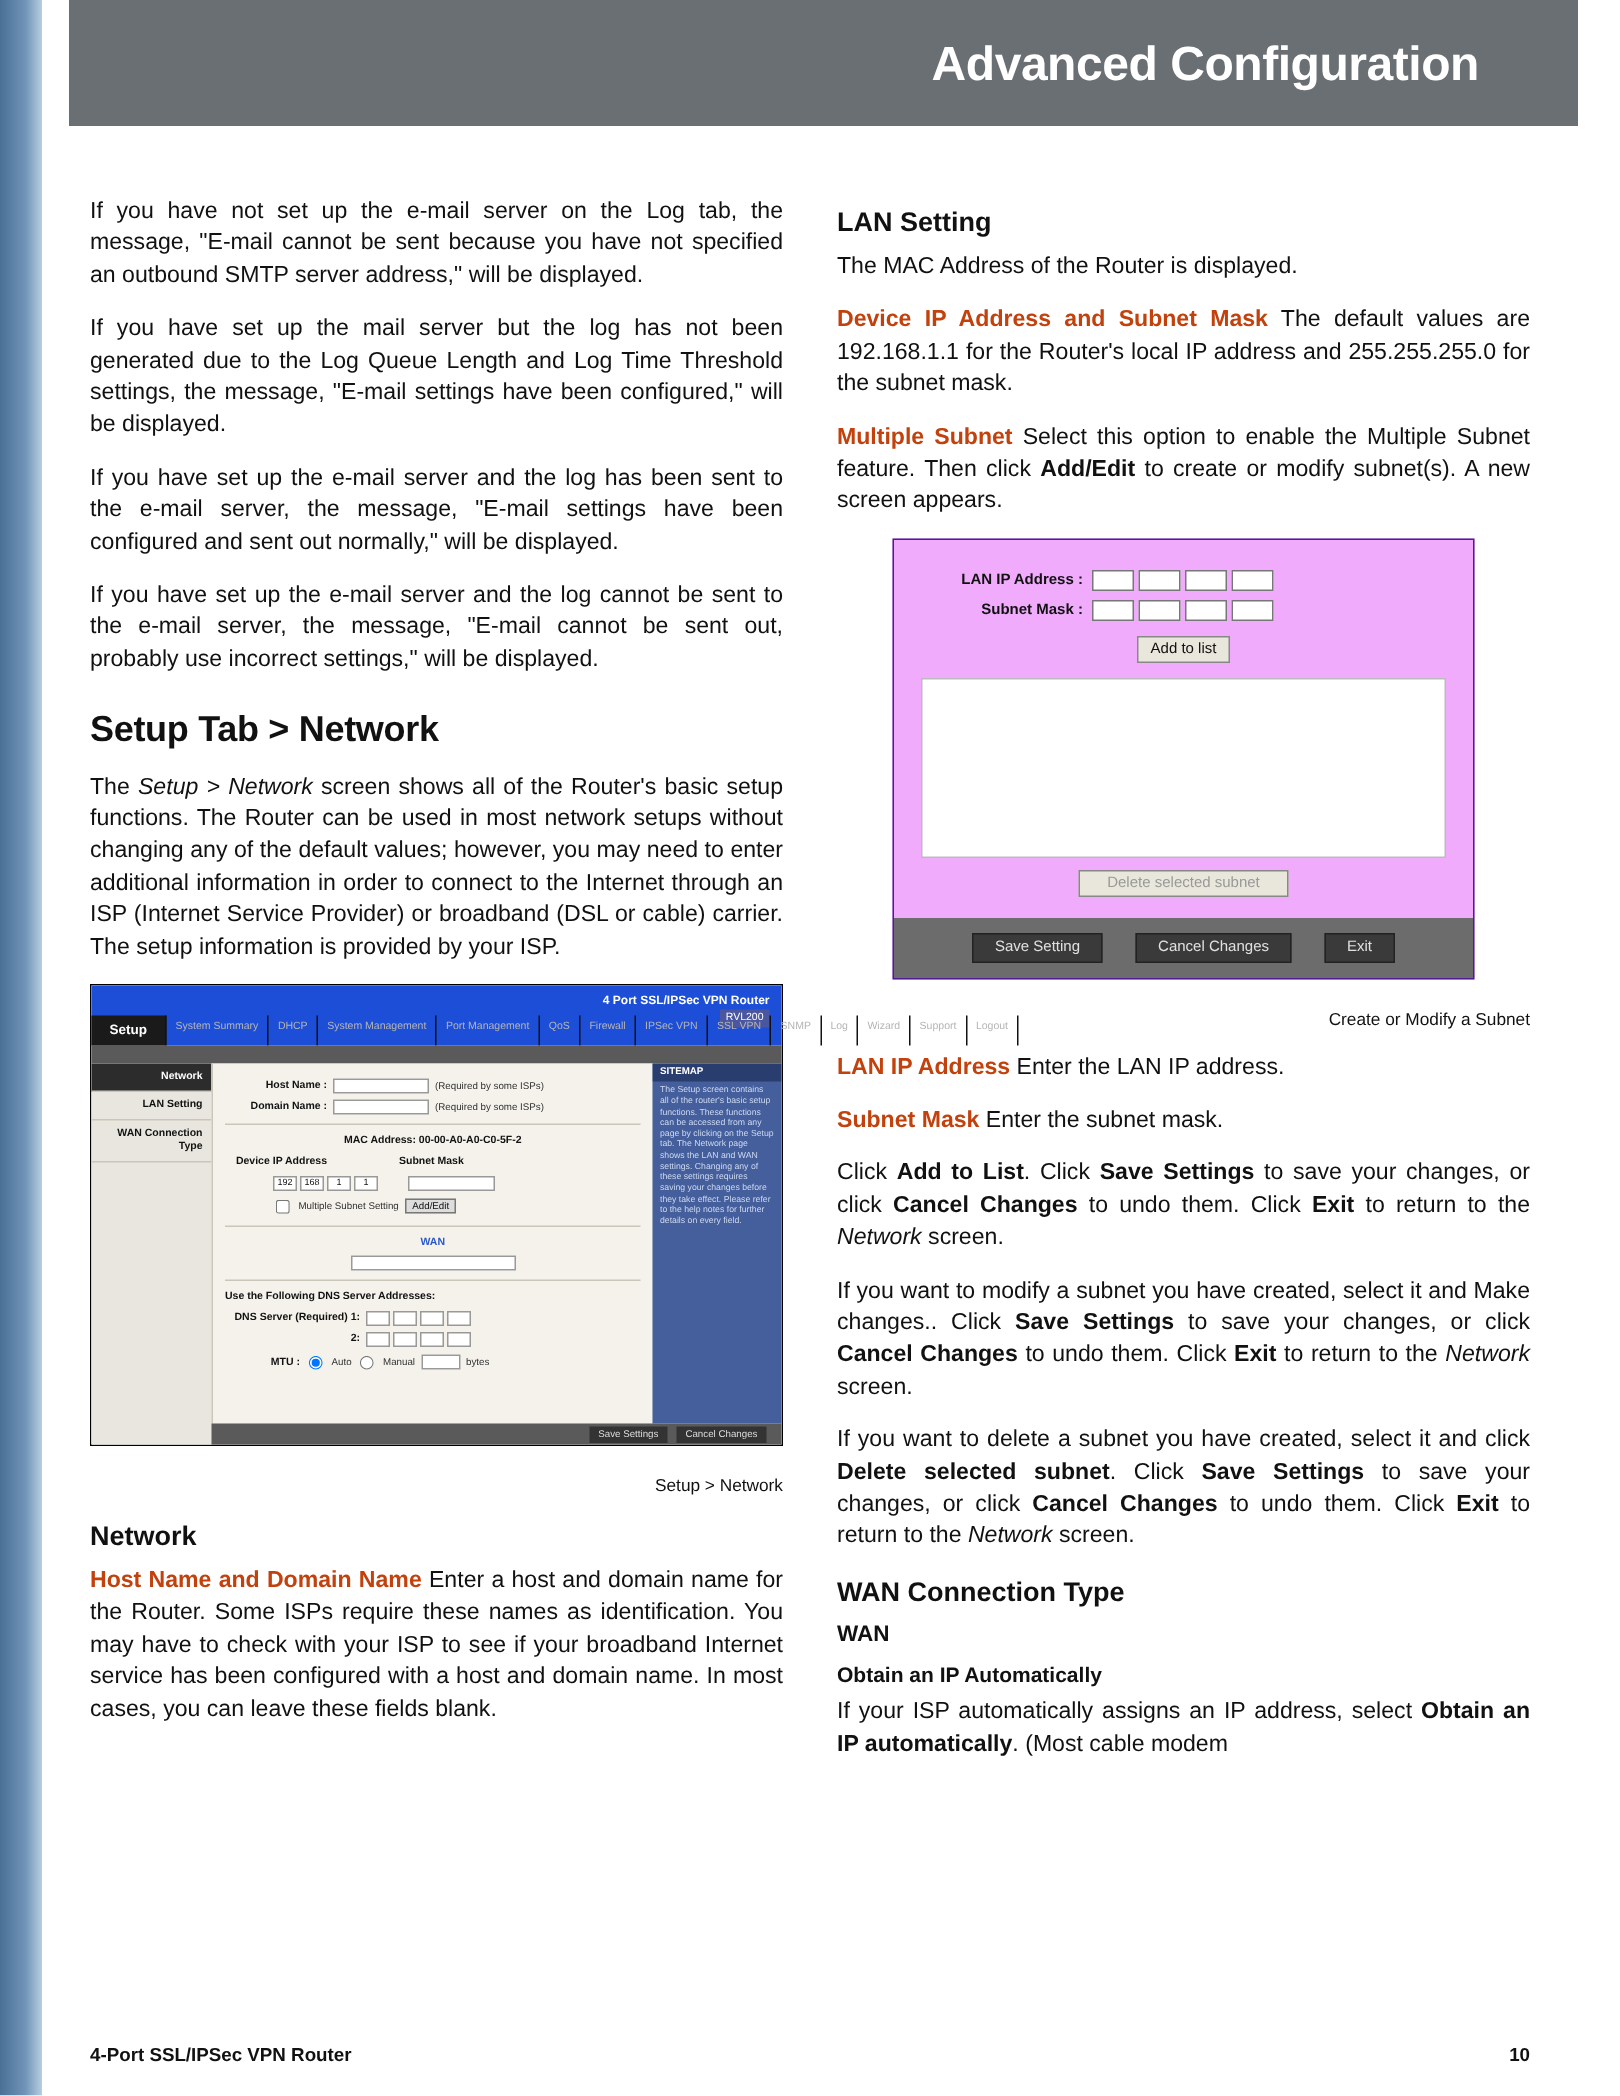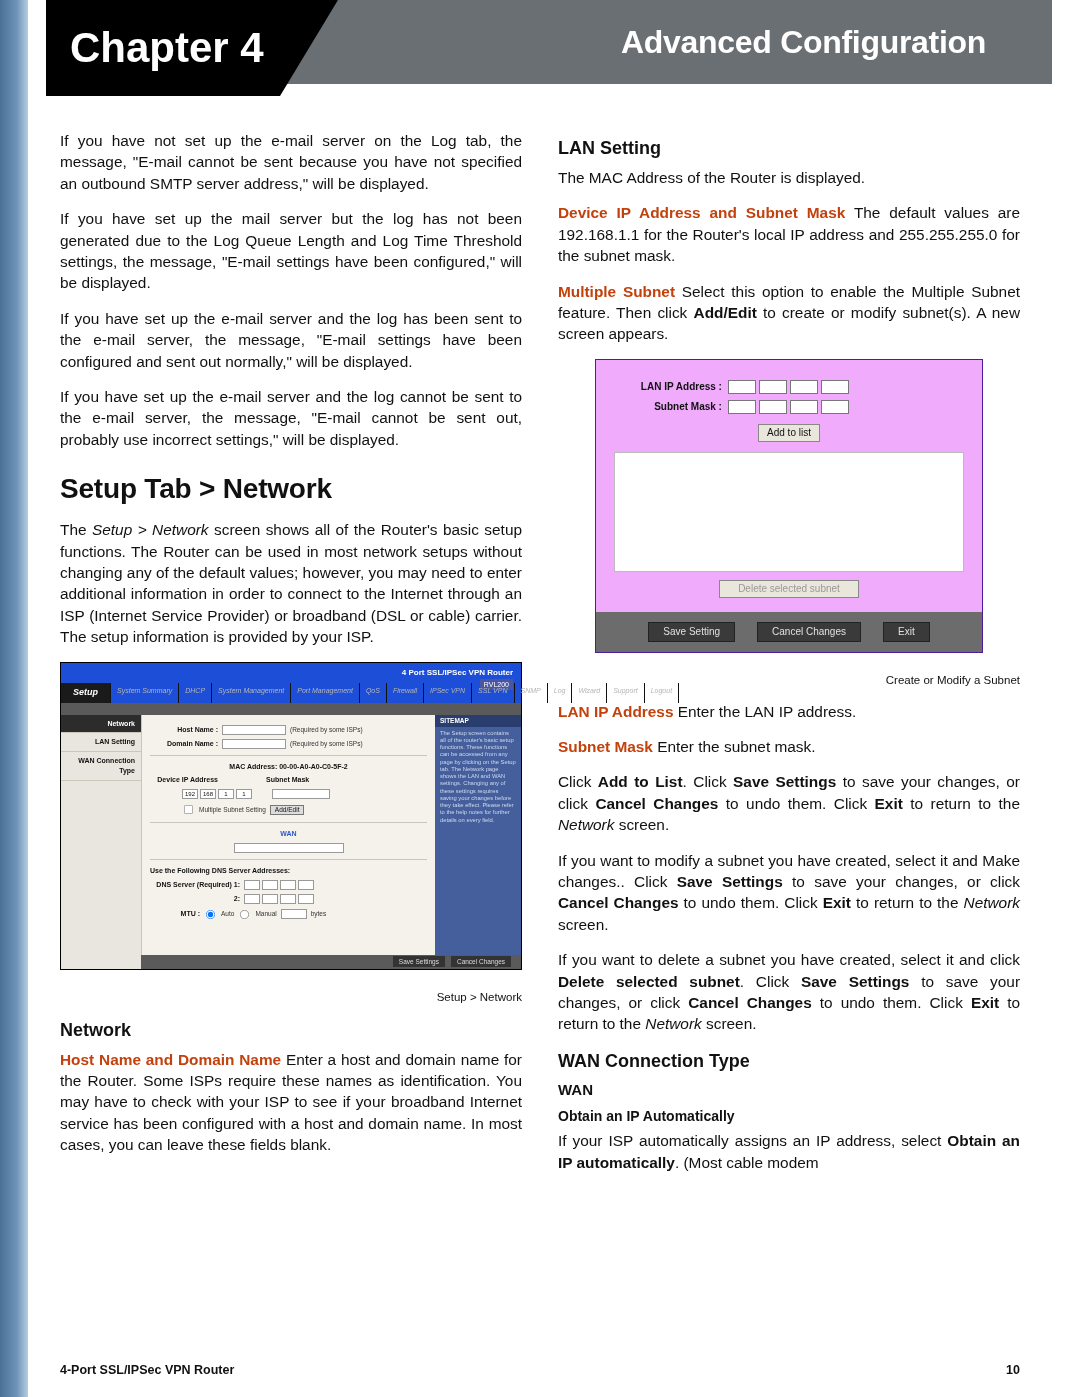--- a/index.html
+++ b/index.html
@@ -7,35 +7,35 @@
   .page { position: relative; width: 1080px; height: 1397px; background: #fff; }
   .top-grey { position: absolute; top: 0; left: 46px; right: 28px; height: 84px; background: #6a6f74; display: flex; align-items: center; justify-content: flex-end; padding-right: 66px; }
   .top-grey-title { color: #fff; font-weight: 700; font-size: 32px; letter-spacing: -0.3px; }
   .chapter-box { position: absolute; top: 0; left: 46px; width: 292px; height: 96px; display: flex; align-items: center; padding-left: 24px; }
   .chapter-box svg.bg { position: absolute; inset: 0; }
   .chapter-text { position: relative; color: #fff; font-weight: 700; font-size: 42px; }
   .left-band { position: absolute; top: 0; left: 0; width: 28px; height: 100%; background: linear-gradient(90deg,#4a7095 0%, #6f94b8 60%, #b7cde0 100%); }
   .content { position: absolute; top: 130px; left: 60px; right: 60px; bottom: 50px; display: flex; gap: 36px; }
   .col { flex: 1 1 0; font-size: 15.4px; line-height: 1.39; }
   .p { text-align: justify; margin-bottom: 14px; }
-  h2.heading { font-size: 28px; font-weight: 700; margin: 20px 0 10px; letter-spacing: -0.2px; }
+  h2.heading { font-size: 24px; font-weight: 700; margin: 20px 0 10px; letter-spacing: -0.2px; }
   h3.subheading { font-size: 18px; font-weight: 700; margin: 6px 0 6px; }
   h4.minihead { font-size: 15px; font-weight: 700; margin: 6px 0 4px; }
   h5.tinyhead { font-size: 14px; font-weight: 700; margin: 6px 0 4px; }
   .runin { color: #c2410c; font-weight: 700; }
   .italic { font-style: italic; }
   .fig { margin: 12px 0 4px; border: 1px solid #000; }
   .caption { text-align: right; font-size: 11.5px; margin-bottom: 12px; margin-top: 20px; }
   .footer { position: absolute; bottom: 20px; left: 60px; right: 60px; display: flex; justify-content: space-between; font-size: 12.5px; font-weight: 600; }
   
   .nw { width: 100%; height: 306px; background: #e8e6df; position: relative; font-size: 8px; color: #111; }
   .nw-top { position: absolute; top: 0; left: 0; right: 0; height: 40px; background: #1d4ed8; color: #fff; }
   .nw-top-title { position: absolute; right: 8px; top: 4px; font-size: 8px; font-weight: 600; }
   .nw-model { position: absolute; right: 8px; top: 16px; font-size: 7px; background:#4a57a0; padding:1px 4px; }
-  .nw-tabs { position: absolute; top: 20px; left: 0; right: 0; height: 20px; display: flex; font-style: italic; }
+  .nw-tabs { position: absolute; top: 20px; left: 0; right: 0; height: 20px; display: flex; }
   .nw-tab { flex: 0 0 auto; padding: 3px 6px; font-size: 7px; color: #b5b5b5; border-right: 1px solid #111; }
   .nw-tab.main { background: #1a1a1a; color: #fff; font-weight: 700; padding: 3px 12px; font-size: 9px; }
   .nw-subbar { position: absolute; top: 40px; left: 0; right: 0; height: 12px; background: #5a5a5a; }
   .nw-lnav { position: absolute; top: 52px; left: 0; width: 80px; height: 254px; background: #e8e6df; font-size: 7px; }
   .nw-lnav div { padding: 4px 6px; text-align: right; border-bottom: 1px solid #c9c6ba; font-weight:600; }
   .nw-lnav .sel { background: #2c2c2c; color: #fff; }
   .nw-main { position: absolute; top: 52px; left: 80px; right: 86px; height: 240px; background: #f4f2eb; border-left: 1px solid #c9c6ba; padding: 6px 8px; }
   .nw-row { display: flex; align-items: center; gap: 4px; margin: 4px 0; }
   .nw-lbl { width: 68px; text-align: right; font-size: 7px; font-weight:600; }
   .nw-inp { border: 1px solid #999; background:#fff; height: 10px; width: 64px; }
@@ -65,26 +65,20 @@
 </style>
 </head>
 <body>
 <div class="page">
 
   <div class="left-band"></div>
 
   <div class="top-grey">
     <div class="top-grey-title">Advanced Configuration</div>
   </div>
-  <div class="chapter-box">
-    <svg class="bg" viewBox="0 0 292 96" preserveAspectRatio="none">
-        <polygon points="0,0 292,0 234,96 0,96" fill="#000"></polygon>
-      </svg>
-    <div class="chapter-text">Chapter 4</div>
-  </div>
 
   <div class="content">
 
     <div class="col">
       <p class="p">If you have not set up the e-mail server on the Log tab, the message, "E-mail cannot be sent because you have not specified an outbound SMTP server address," will be displayed.</p>
       <p class="p">If you have set up the mail server but the log has not been generated due to the Log Queue Length and Log Time Threshold settings, the message, "E-mail settings have been configured," will be displayed.</p>
       <p class="p">If you have set up the e-mail server and the log has been sent to the e-mail server, the message, "E-mail settings have been configured and sent out normally," will be displayed.</p>
       <p class="p">If you have set up the e-mail server and the log cannot be sent to the e-mail server, the message, "E-mail cannot be sent out, probably use incorrect settings," will be displayed.</p>
 
       <h2 class="heading">Setup Tab &gt; Network</h2>

